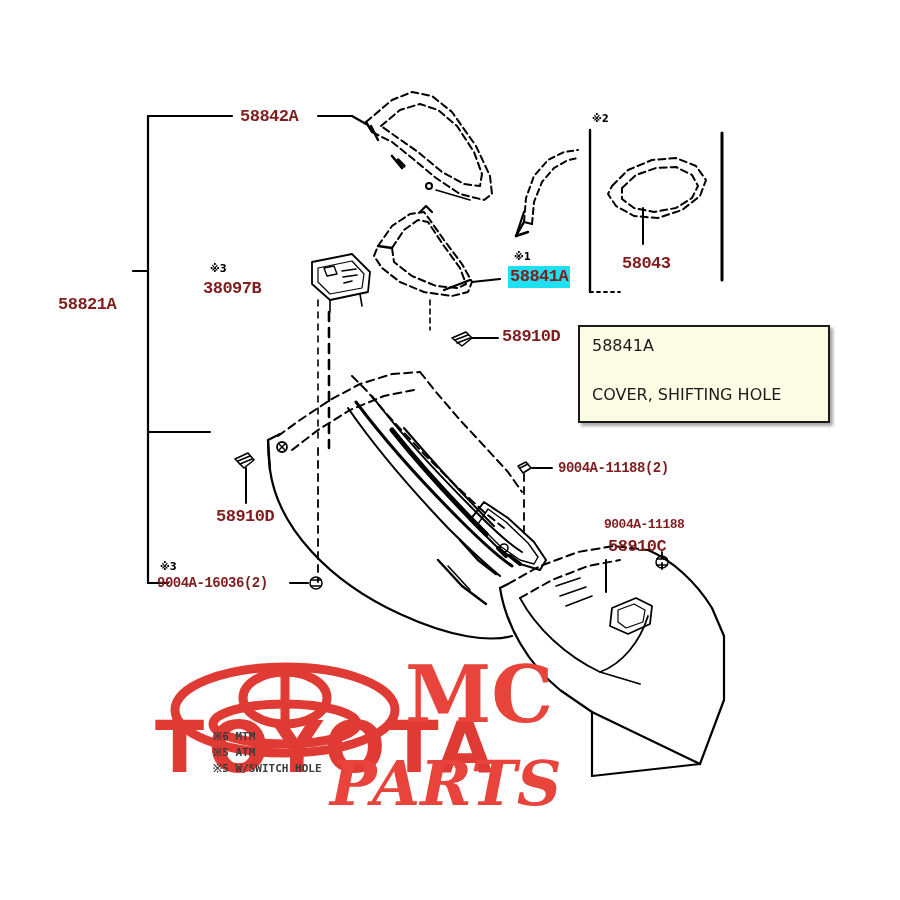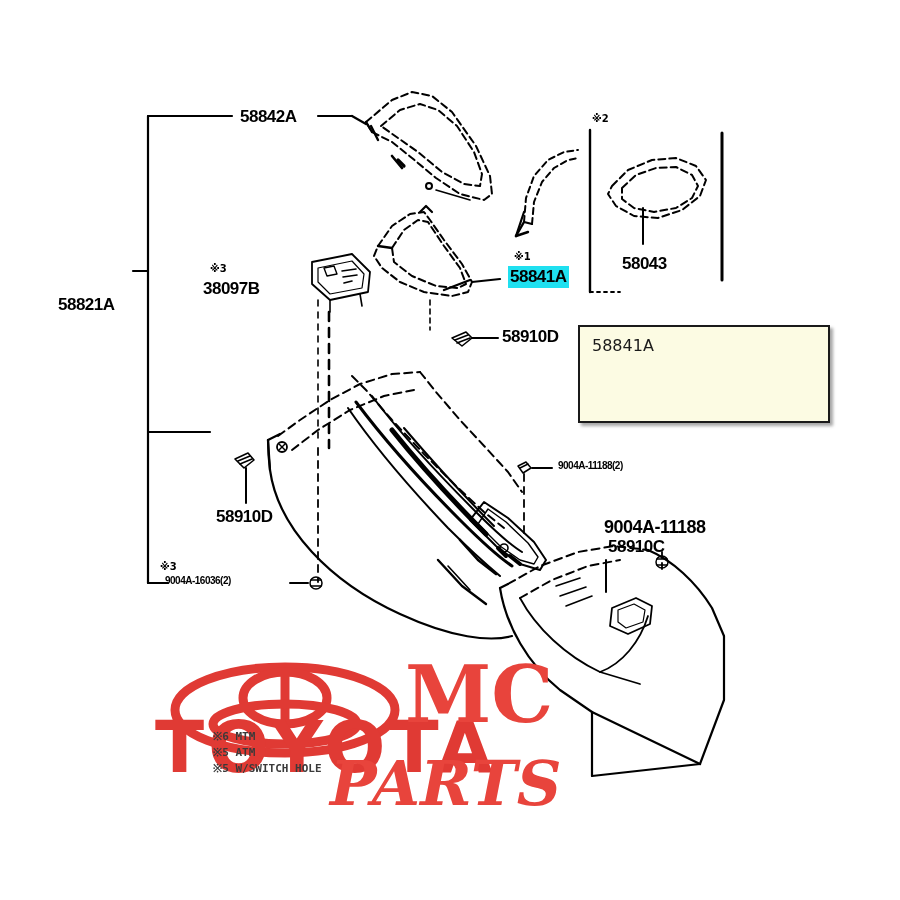--- a/index.html
+++ b/index.html
@@ -26,30 +26,30 @@
   #artwork {
     position: absolute;
     left: 0; top: 0;
     width: 900px;
     height: 900px;
     pointer-events: none;
   }
   
   .label {
     position: absolute;
-    font-family: Liberation Sans, sans-serif;
+    font-family: Liberation Mono, monospace;
     font-weight: bold;
-    color: #000000;
+    color: #7f1d1d;
     white-space: nowrap;
     letter-spacing: -0.5px;
     line-height: 1;
   }
   .lbl-lg   { font-size: 17px; }
-  .lbl-md   { font-size: 10px; }
-  .lbl-sm   { font-size: 18px; }
+  .lbl-md   { font-size: 14px; }
+  .lbl-sm   { font-size: 13px; }
   .ref-mark {
     position: absolute;
     font-family: "DejaVu Sans", "Liberation Sans", sans-serif;
     font-size: 10px;
     font-weight: bold;
     color: #000000;
     white-space: nowrap;
     line-height: 1;
   }
   .highlight {
@@ -308,25 +308,26 @@
 
   <div class="label lbl-lg" style="left:216px; top:508px;">58910D</div>
 
   <div class="label lbl-lg" style="left:608px; top:538px;">58910C</div>
 
   <div class="label lbl-md" style="left:558px; top:461px;">9004A-11188(2)</div>
 
   <div class="label lbl-sm" style="left:604px; top:518px;">9004A-11188</div>
 
   <div class="ref-mark" style="left:160px; top:562px;">※3</div>
-  <div class="label lbl-md" style="left:165px; top:576px;">9004A-16036(2)</div>
+  <div class="label lbl-md" style="left:157px; top:576px;">9004A-16036(2)</div>
 
   <div id="legend">
     <span class="leg-row">※6  MTM</span>
     <span class="leg-row">※5  ATM</span>
     <span class="leg-row">※5  W/SWITCH HOLE</span>
   </div>
 
   <div id="tooltip-box">
     <div class="tt-code">58841A</div>
+    <div class="tt-desc">COVER, SHIFTING HOLE</div>
   </div>
 
 </div>
 
 </body></html>

